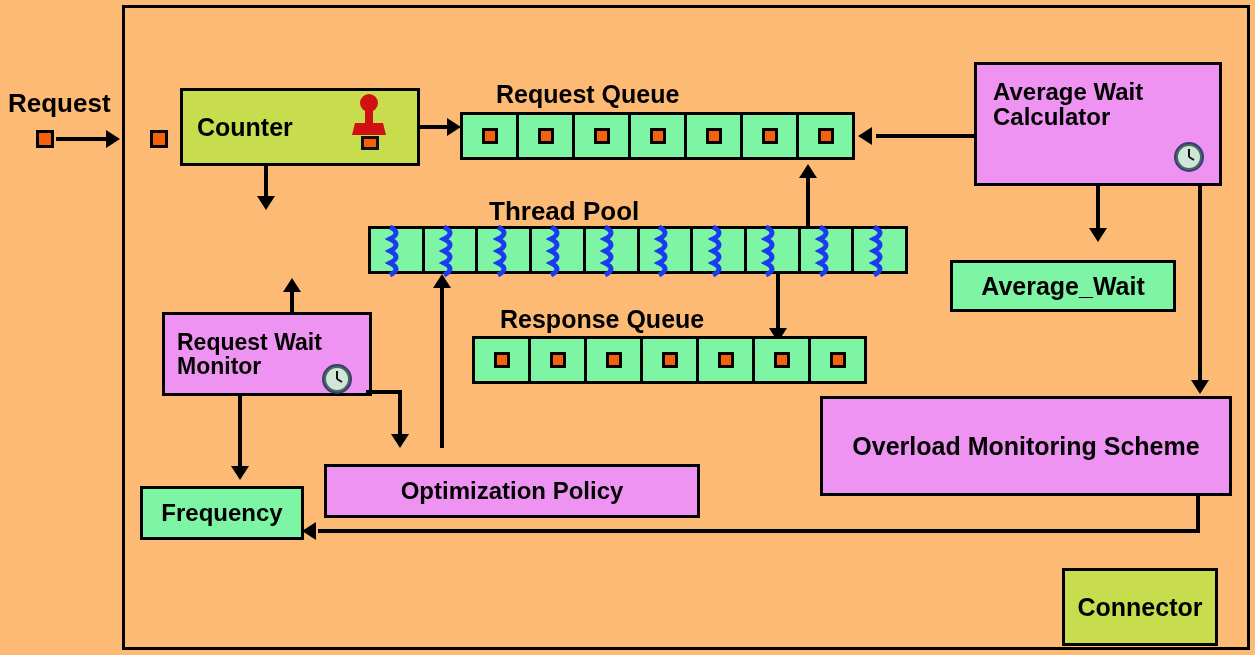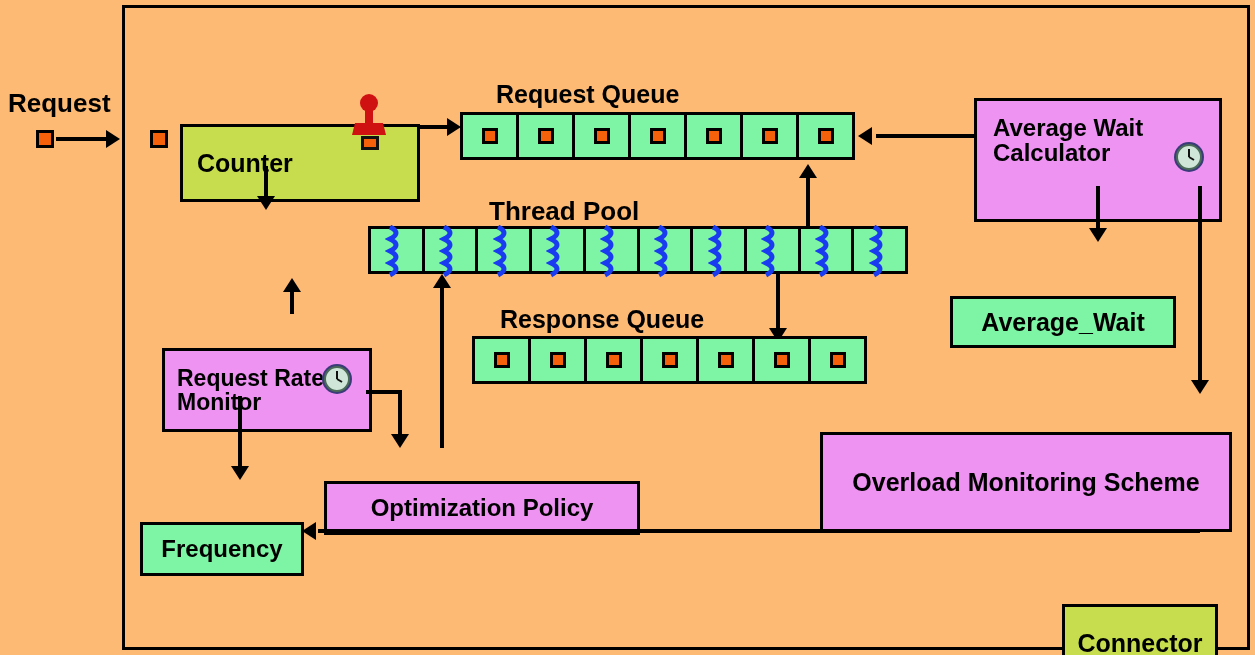--- a/index.html
+++ b/index.html
@@ -6,21 +6,21 @@
   body{width:1255px;height:655px;font-family:"Liberation Sans",sans-serif;overflow:hidden;}
   #stage{position:relative;width:1255px;height:655px;background:#fdba74;}
 
   .abs{position:absolute;box-sizing:border-box;}
 
   
   #system-border{left:122px;top:5px;width:1128px;height:645px;border:3px solid #000;background:transparent;}
 
   
   .node{border:3px solid #000;display:flex;align-items:center;justify-content:center;
-        text-align:center;color:#000;font-weight:bold;line-height:1.05;margin-top:36px;}
+        text-align:center;color:#000;font-weight:bold;line-height:1.05;}
   .node .lbl{display:block;padding:0 4px;}
 
   .green{background:#7ef5a5;}
   .pink{background:#ee93f2;}
   .olive{background:#c7dd4d;}
 
   
   .plain{color:#000;font-weight:bold;white-space:nowrap;}
 
   
@@ -203,38 +203,38 @@
       </div>
     <div class="cell">
         <span class="sq"></span>
       </div>
     <div class="cell">
         <span class="sq"></span>
       </div>
   </div>
 
   <div class="abs node pink" style="left:162px;top:312px;width:210px;height:84px;flex-direction:column;align-items:flex-start;justify-content:center;">
-    <span class="lbl" style="font-size:23px;padding-left:12px;">Request Rate</span>
+    <span class="lbl" style="font-size:23px;padding-left:12px;">Request Wait</span>
     <span class="lbl" style="font-size:23px;padding-left:12px;">Monitor</span>
   </div>
   <svg class="clock" style="left:320px;top:362px;width:34px;height:34px;" viewBox="0 0 34 34">
     <circle cx="17" cy="17" r="15" fill="#3b3b7a"></circle>
     <circle cx="17" cy="17" r="12" fill="#cfe6d8" stroke="#4a6b57" stroke-width="2"></circle>
     <line x1="17" y1="17" x2="17" y2="9" stroke="#111" stroke-width="2"></line>
     <line x1="17" y1="17" x2="22" y2="20" stroke="#111" stroke-width="2"></line>
   </svg>
 
   <div class="abs ln lnv" style="left:238px;top:396px;height:76px;"></div>
   <div class="abs ah ah-d" style="left:231px;top:466px;"></div>
 
   <div class="abs ln lnh" style="left:366px;top:390px;width:36px;"></div>
   <div class="abs ln lnv" style="left:398px;top:390px;height:50px;"></div>
   <div class="abs ah ah-d" style="left:391px;top:434px;"></div>
 
-  <div class="abs node pink" style="left:324px;top:445px;width:316px;height:54px;">
+  <div class="abs node pink" style="left:324px;top:464px;width:376px;height:54px;">
     <span class="lbl" style="font-size:24px;">Optimization Policy</span>
   </div>
 
   <div class="abs node green" style="left:140px;top:486px;width:164px;height:54px;">
     <span class="lbl" style="font-size:24px;">Frequency</span>
   </div>
 
   <div class="abs ln lnv" style="left:1196px;top:495px;height:38px;"></div>
   <div class="abs ln lnh" style="left:318px;top:529px;width:880px;"></div>
   <div class="abs ah ah-l" style="left:302px;top:522px;"></div>

